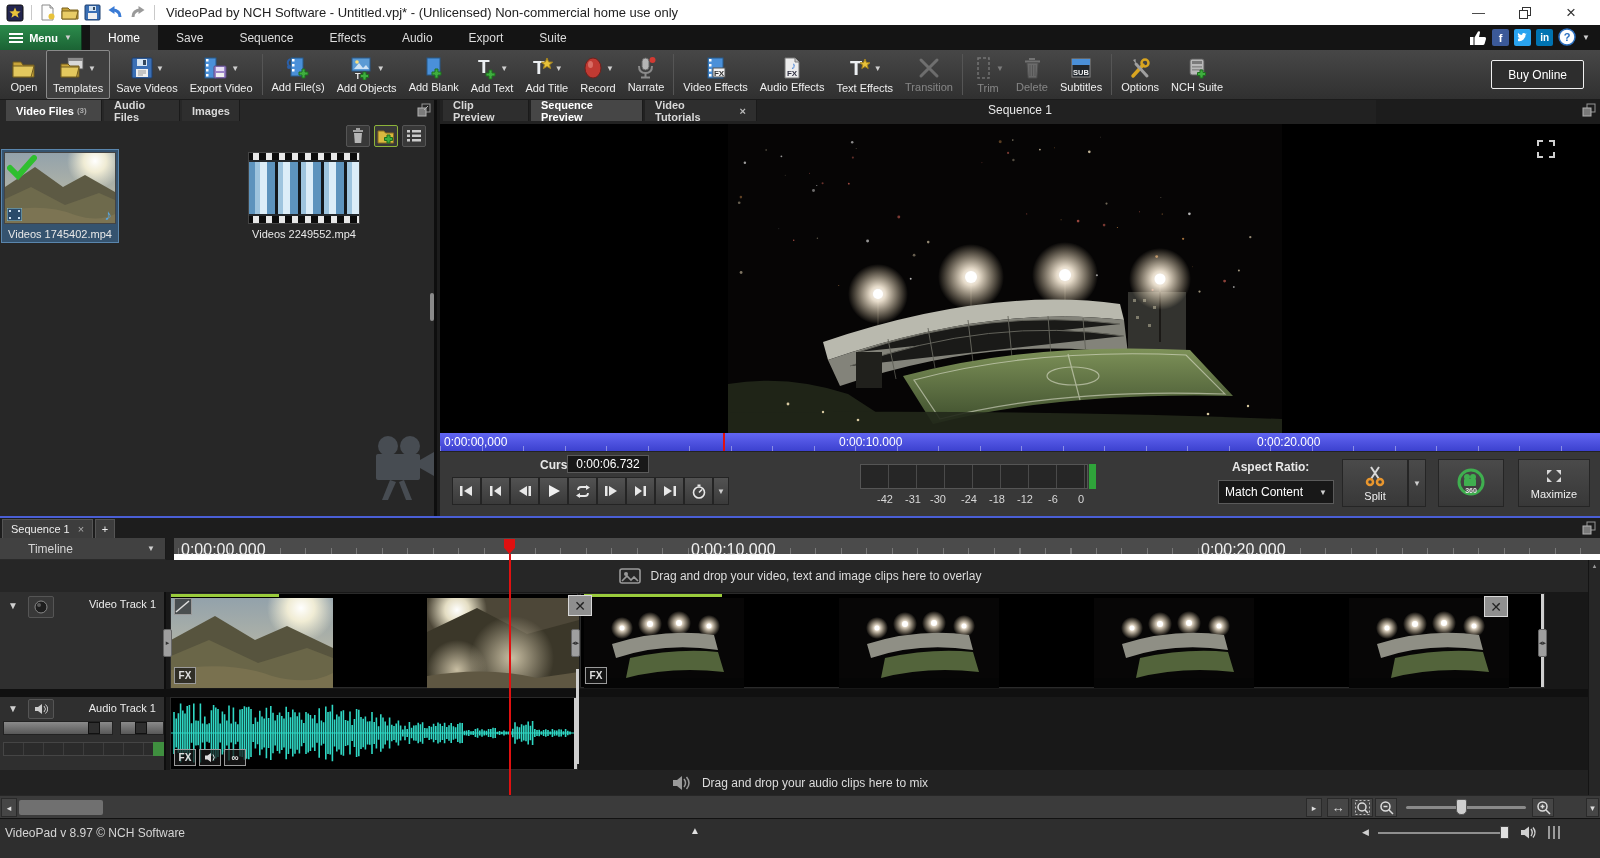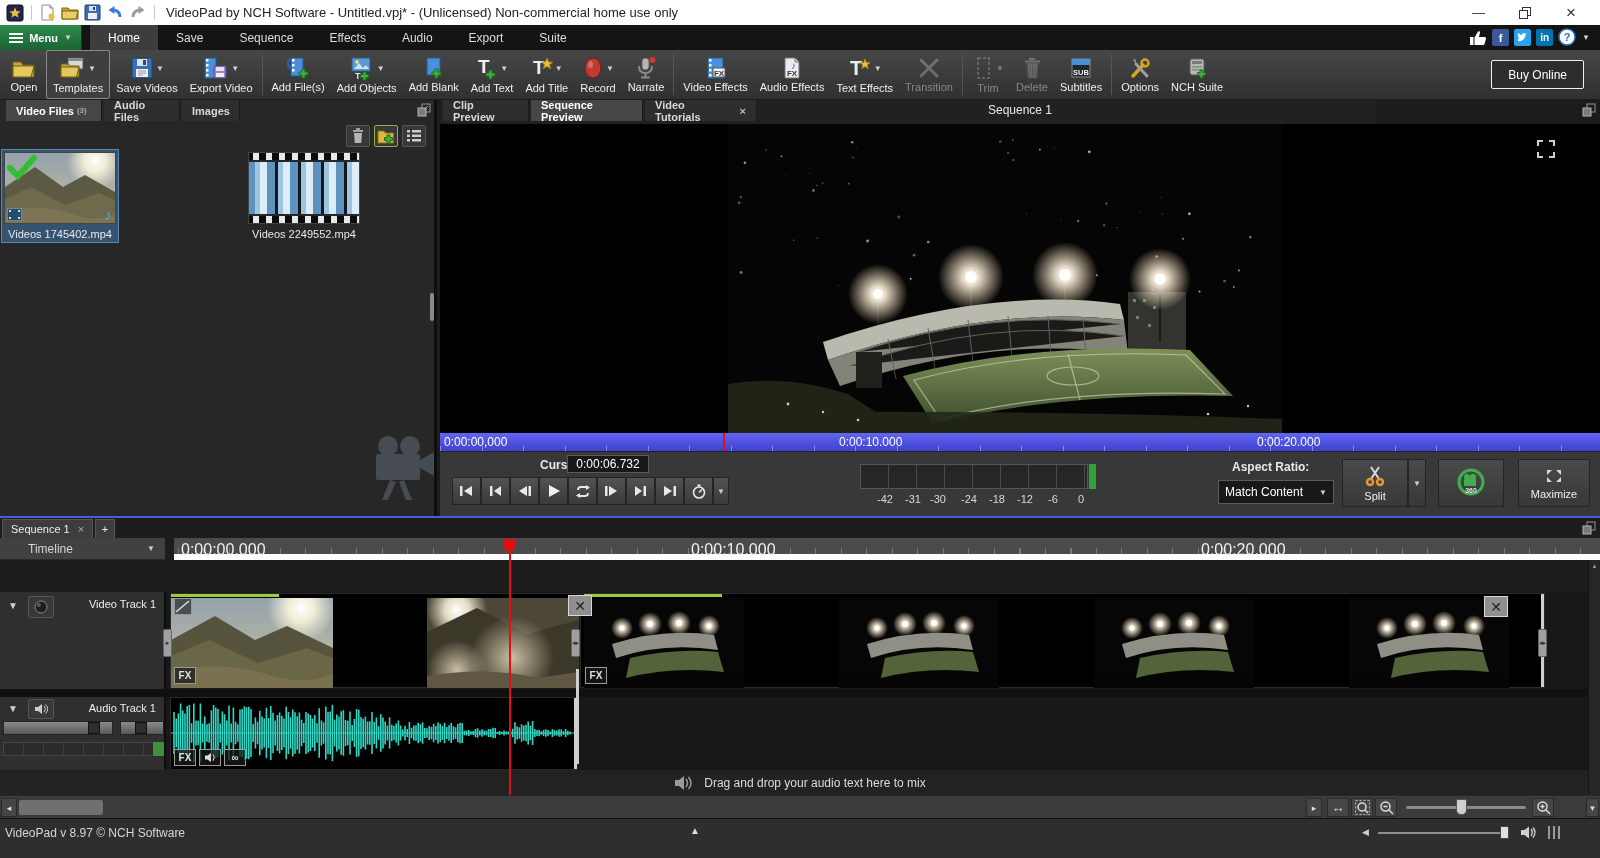--- a/index.html
+++ b/index.html
@@ -761,20 +761,28 @@
       <span style="margin-left:28px">Timeline</span>
       <span class="dd" style="position:absolute;right:10px">▼</span>
     </div>
     <div class="ruler">
       <div class="tks"></div>
       <span class="abs" style="left:7px;top:3px">0:00:00.000</span>
       <span class="abs" style="left:517px;top:3px">0:00:10.000</span>
       <span class="abs" style="left:1027px;top:3px">0:00:20.000</span>
     </div>
 
+    <div class="hintrow" style="top:44px;height:32px">
+      <svg width="22" height="16">
+          <rect x="1" y="1" width="20" height="14" rx="2" fill="none" stroke="#9a9a9a" stroke-width="1.6"></rect>
+          <circle cx="7" cy="6" r="2" fill="#9a9a9a"></circle>
+          <path d="M3 13 l5 -5 l4 4 l3 -3 l4 4" fill="none" stroke="#9a9a9a" stroke-width="1.6"></path>
+        </svg>
+      <span>Drag and drop your video, text and image clips here to overlay</span>
+    </div>
 
     <div class="trackrow" style="top:76px;height:97px">
       <div class="thead">
         <span class="abs" style="left:8px;top:8px;color:#d0d0d0;font-size:10px">▼</span>
         <div class="abs sbtn" style="left:28px;top:4px;width:26px;height:22px">
             <svg width="14" height="14">
               <circle cx="7" cy="7" r="6" fill="#1e1e1e" stroke="#888"></circle>
               <circle cx="5" cy="5" r="2" fill="#5a5a5a"></circle>
             </svg>
           </div>
@@ -911,21 +919,21 @@
         <div class="badge" style="left:53px;bottom:3px">∞</div>
         <div class="edge" style="right:0"></div>
       </div>
     </div>
 
     <div class="hintrow" style="top:254px;height:25px;background:#222">
       <svg width="20" height="16">
           <path d="M1 5 h4 l5 -4 v14 l-5 -4 h-4 z" fill="#9a9a9a"></path>
           <path d="M12 4 q3 4 0 8 M14.5 2 q5 6 0 12" stroke="#9a9a9a" stroke-width="1.5" fill="none"></path>
         </svg>
-      <span>Drag and drop your audio text here to mix</span>
+      <span>Drag and drop your audio clips here to mix</span>
     </div>
 
     <div class="phmark" style="left:504px;top:23px"></div>
     <div class="playhead" style="left:509px;top:38px;height:241px"></div>
 
     <div class="hscroll">
       <div class="hbtn" style="left:1px;width:16px">◂</div>
       <div class="abs" style="left:19px;top:4px;width:84px;height:15px;background:#707070;border-radius:2px"></div>
       <div class="hbtn" style="left:1306px;width:16px">▸</div>
       <div class="hbtn" style="left:1327px;width:22px;font-size:13px">↔</div>

